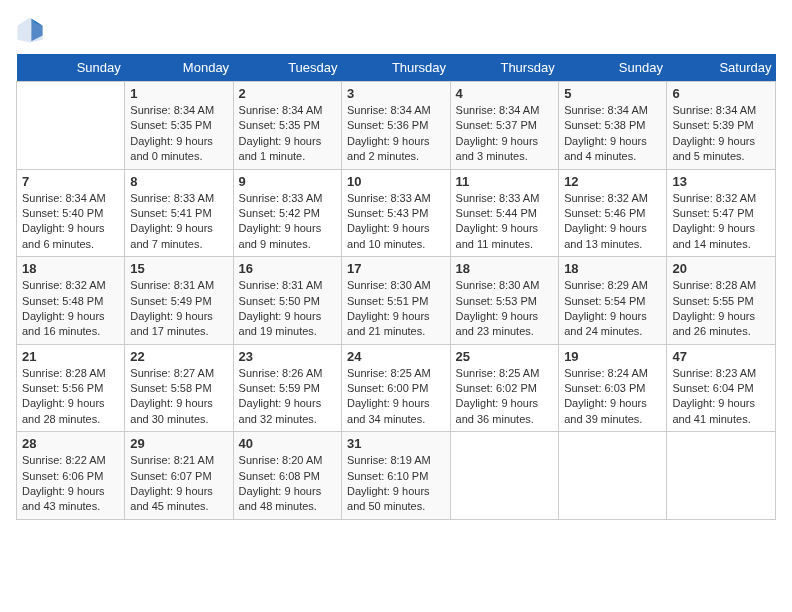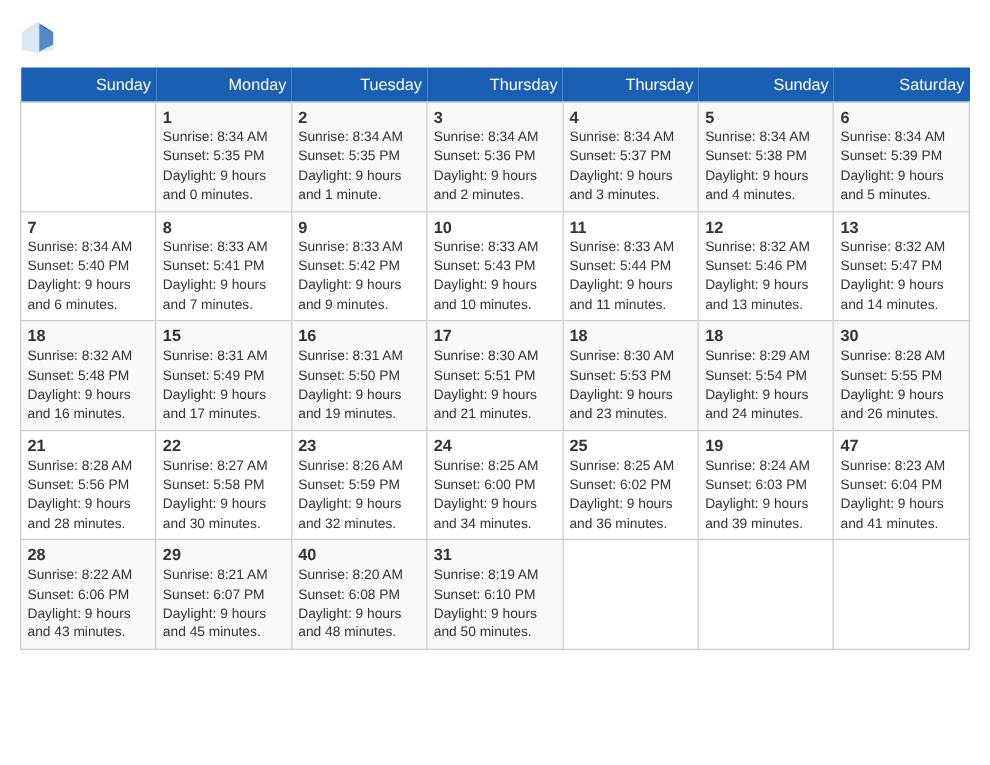--- a/index.html
+++ b/index.html
@@ -190,21 +190,21 @@
         </td>
         <td>
           <span class="day-num">18</span>
           <div class="day-detail">Sunrise: 8:30 AM<br>Sunset: 5:53 PM<br>Daylight: 9 hours and 23 minutes.</div>
         </td>
         <td>
           <span class="day-num">18</span>
           <div class="day-detail">Sunrise: 8:29 AM<br>Sunset: 5:54 PM<br>Daylight: 9 hours and 24 minutes.</div>
         </td>
         <td>
-          <span class="day-num">30</span>
+          <span class="day-num">20</span>
           <div class="day-detail">Sunrise: 8:28 AM<br>Sunset: 5:55 PM<br>Daylight: 9 hours and 26 minutes.</div>
         </td>
       </tr>
       <tr>
         <td>
           <span class="day-num">21</span>
           <div class="day-detail">Sunrise: 8:28 AM<br>Sunset: 5:56 PM<br>Daylight: 9 hours and 28 minutes.</div>
         </td>
         <td>
           <span class="day-num">22</span>

